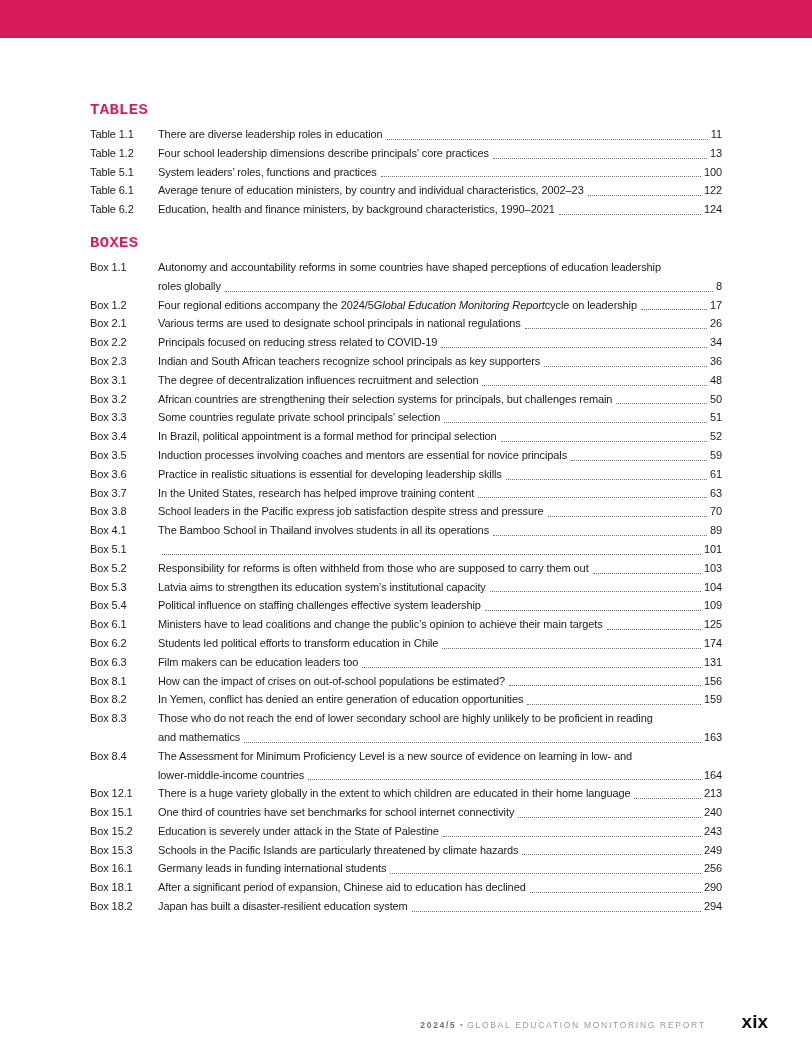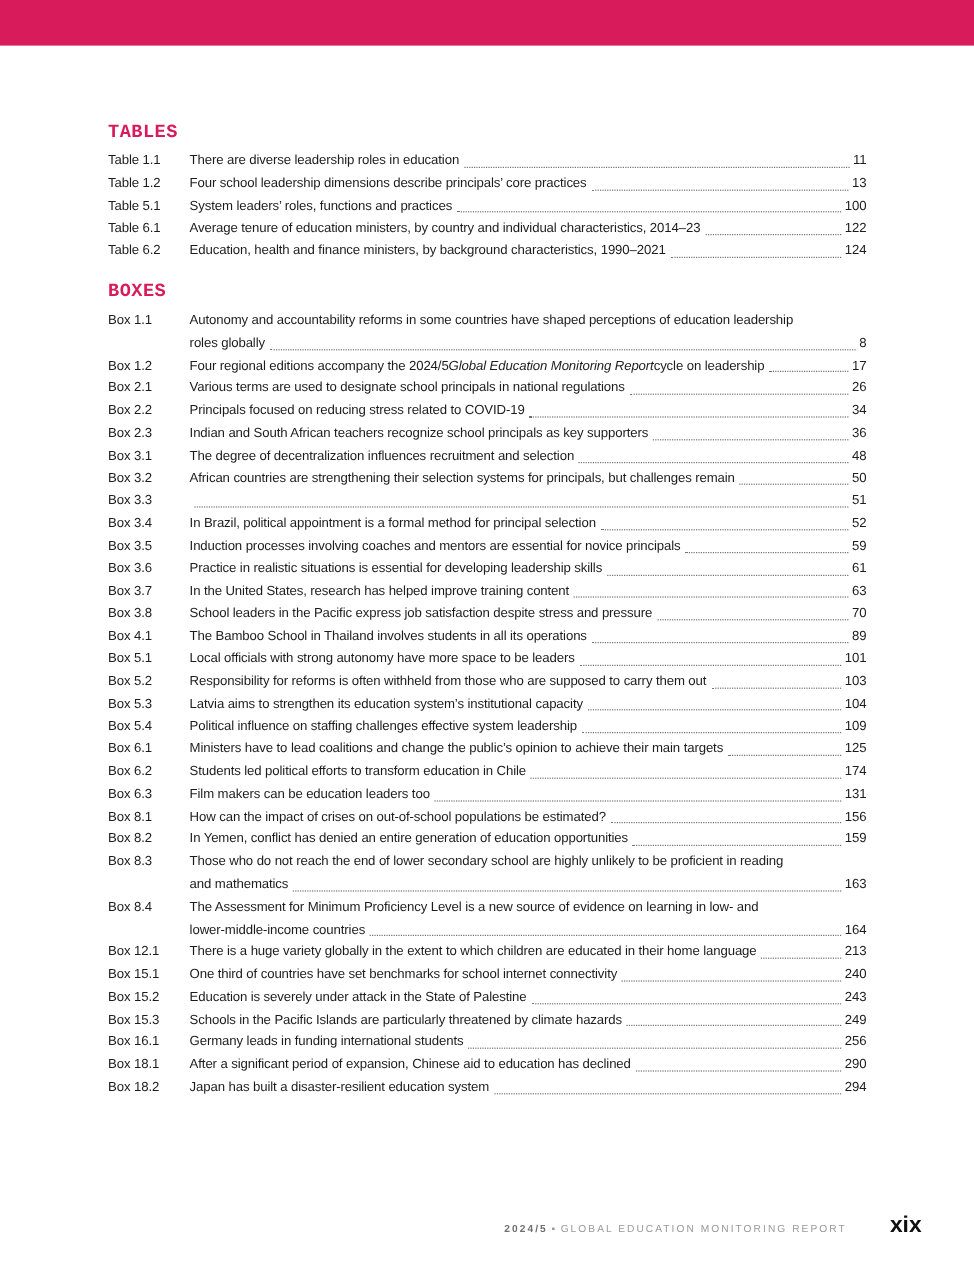--- a/index.html
+++ b/index.html
@@ -108,21 +108,21 @@
             <span>System leaders’ roles, functions and practices</span>
             <span class="leader"></span>
             <span class="pg">100</span>
           </span>
         </span>
       </div>
       <div class="row">
         <span class="label">Table 6.1</span>
         <span class="body">
           <span class="line last">
-            <span>Average tenure of education ministers, by country and individual characteristics, 2014–23</span>
+            <span>Average tenure of education ministers, by country and individual characteristics, 2002–23</span>
             <span class="leader"></span>
             <span class="pg">122</span>
           </span>
         </span>
       </div>
       <div class="row">
         <span class="label">Table 6.2</span>
         <span class="body">
           <span class="line last">
             <span>Education, health and finance ministers, by background characteristics, 1990–2021</span>
@@ -206,20 +206,21 @@
             <span>African countries are strengthening their selection systems for principals, but challenges remain</span>
             <span class="leader"></span>
             <span class="pg">50</span>
           </span>
         </span>
       </div>
       <div class="row">
         <span class="label">Box 3.3</span>
         <span class="body">
           <span class="line last">
+            <span>Some countries regulate private school principals’ selection</span>
             <span class="leader"></span>
             <span class="pg">51</span>
           </span>
         </span>
       </div>
       <div class="row">
         <span class="label">Box 3.4</span>
         <span class="body">
           <span class="line last">
             <span>In Brazil, political appointment is a formal method for principal selection</span>
@@ -275,21 +276,20 @@
             <span>The Bamboo School in Thailand involves students in all its operations</span>
             <span class="leader"></span>
             <span class="pg">89</span>
           </span>
         </span>
       </div>
       <div class="row">
         <span class="label">Box 5.1</span>
         <span class="body">
           <span class="line last">
-            <span>Local officials with strong autonomy have more space to be leaders</span>
             <span class="leader"></span>
             <span class="pg">101</span>
           </span>
         </span>
       </div>
       <div class="row">
         <span class="label">Box 5.2</span>
         <span class="body">
           <span class="line last">
             <span>Responsibility for reforms is often withheld from those who are supposed to carry them out</span>

